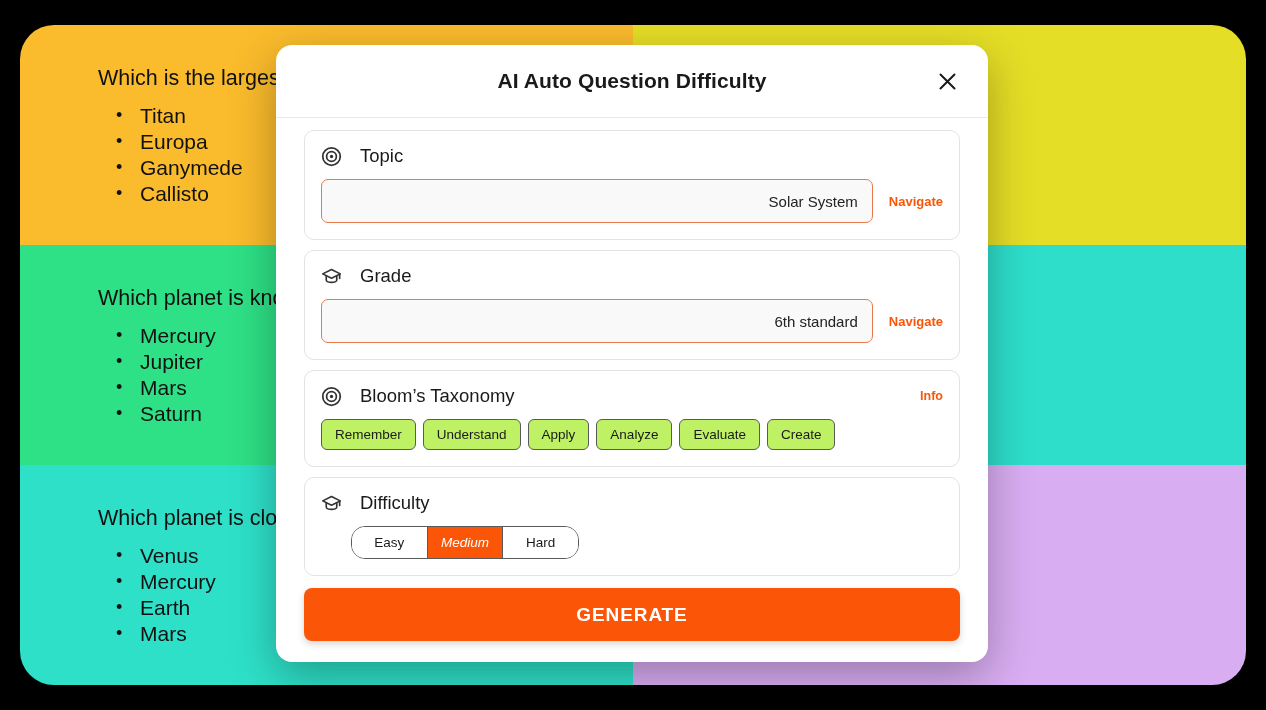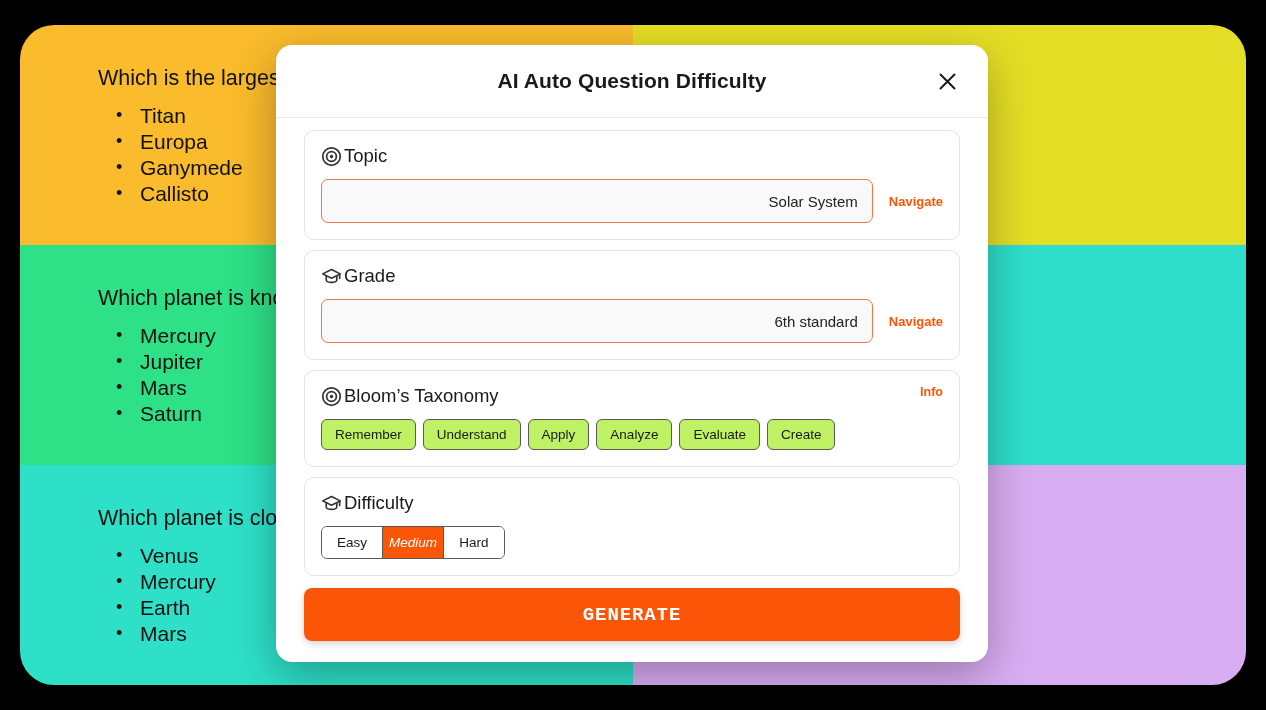--- a/index.html
+++ b/index.html
@@ -126,21 +126,22 @@
   .section {
     border: 1px solid #e3e3e3;
     border-radius: 10px;
     background: #ffffff;
     padding: 14px 16px 16px 16px;
     margin-bottom: 10px;
   }
 
   .section-head {
     display: flex;
-    gap: 2px;
+    align-items: center;
+    gap: 18px;
     margin-bottom: 12px;
   }
 
   .section-title {
     font-size: 18.5px;
     color: #1a1a1a;
   }
 
   .section-link {
     margin-left: auto;
@@ -195,23 +196,24 @@
     padding: 7px 13px;
     cursor: pointer;
     font-family: "Liberation Sans", sans-serif;
     white-space: nowrap;
   }
 
   
   .seg-group {
     display: inline-flex;
     border: 1px solid #5a5a5a;
-    border-radius: 6px;
+    border-radius: 14px;
     overflow: hidden;
-    width: 184px;
+    width: 228px;
+    margin-left: 30px;
   }
 
   .seg {
     flex: 1 1 0;
     text-align: center;
     font-size: 13.5px;
     padding: 8px 0;
     background: #ffffff;
     color: #1a1a1a;
     cursor: pointer;
@@ -228,21 +230,21 @@
     height: 53px;
     flex: none;
     background: #fb5607;
     color: #ffffff;
     border: none;
     border-radius: 8px;
     font-size: 19px;
     font-weight: bold;
     letter-spacing: 0.9px;
     cursor: pointer;
-    font-family: Liberation Mono, monospace;
+    font-family: Liberation Sans, sans-serif;
     box-shadow: 0 3px 7px rgba(0,0,0,0.17);
   }
 
   .icon { display: inline-flex; align-items: center; justify-content: center; }
 </style>
 </head>
 <body>
 
 <div id="screen">
 

